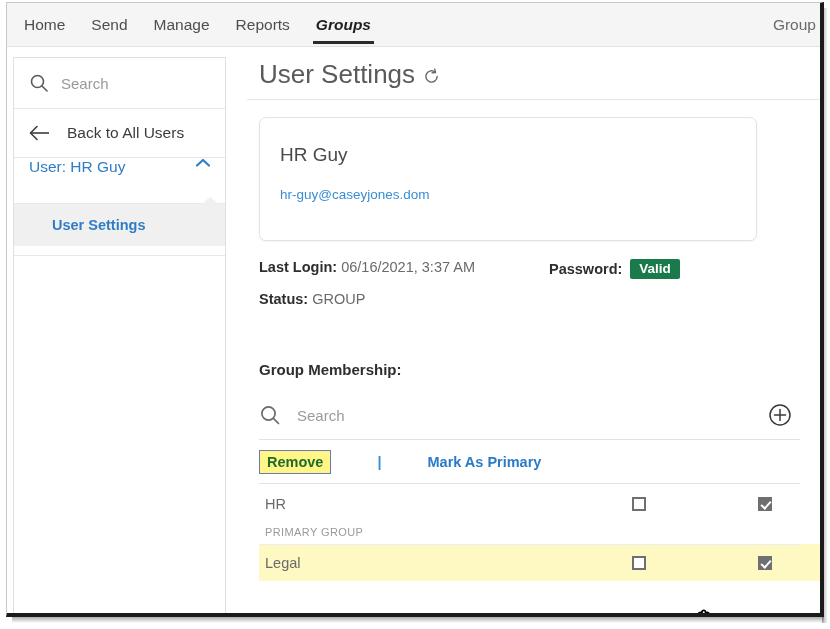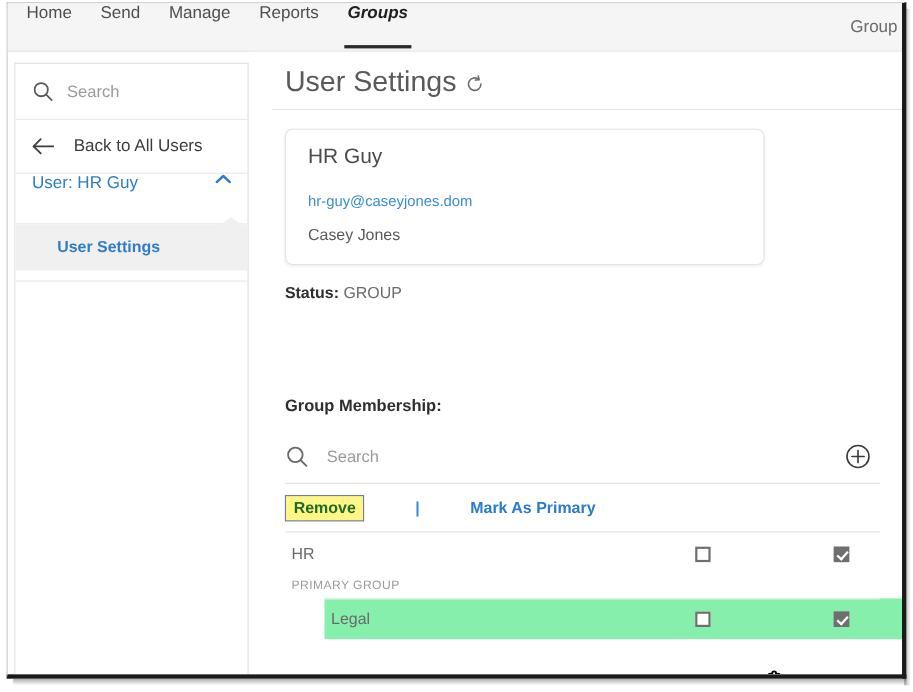--- a/index.html
+++ b/index.html
@@ -49,20 +49,21 @@
     position: absolute;
     left: 4px; top: 0;
     height: 44px;
     display: flex;
     align-items: center;
   }
   .nav-item {
     position: relative;
     height: 44px;
     display: flex;
+    align-items: center;
     padding: 0 13px;
     font-size: 15.5px;
     color: #4e4e4e;
     cursor: pointer;
     white-space: nowrap;
   }
   .nav-item.active {
     color: #1f1f1f;
     font-weight: bold;
     font-style: italic;
@@ -204,26 +205,26 @@
     position: absolute;
     left: 20px; right: 0; top: 52px;
     height: 1px;
     background: #e6e6e6;
   }
 
   
   #user-card {
     position: absolute;
     left: 32px; top: 70px;
-    width: 436px; height: 124px;
+    width: 498px; height: 124px;
     background: #ffffff;
     border: 1px solid #e3e3e3;
     border-radius: 7px;
     box-shadow: 0 1px 2px rgba(0,0,0,0.05);
-    padding: 14px 20px;
+    padding: 26px 20px;
   }
   #card-name {
     font-size: 19px;
     color: #4a4a4a;
   }
   #card-email {
     font-size: 13.5px;
     color: #3a8dd5;
     margin-top: 21px;
     cursor: pointer;
@@ -337,21 +338,21 @@
   }
   .gm-row {
     position: relative;
     display: flex;
     align-items: center;
     height: 37px;
     padding-left: 6px;
     cursor: pointer;
     gap: 16px;
   }
-  .gm-row.selected { background: #86efac; margin-left: 36px; }
+  .gm-row.selected { background: #fef9c3; }
   .gm-name {
     font-size: 14.5px;
     color: #6a6a6a;
     flex: 1;
   }
   .gm-col {
     width: 110px;
     display: flex;
     justify-content: center;
     align-items: center;
@@ -472,24 +473,31 @@
         <svg id="refresh-icon" width="17" height="17" viewBox="0 0 18 18">
           <path d="M15 9 a6 6 0 1 1 -2.1 -4.6" fill="none" stroke="#6a6a6a" stroke-width="1.5" stroke-linecap="round"></path>
           <polyline points="12.4,1.2 13.3,4.8 9.7,5.1" fill="none" stroke="#6a6a6a" stroke-width="1.5" stroke-linecap="round" stroke-linejoin="round"></polyline>
         </svg>
       </div>
       <div id="title-rule"></div>
 
       <div id="user-card">
         <div id="card-name">HR Guy</div>
         <div id="card-email">hr-guy@caseyjones.dom</div>
-        <div id="card-org">Casey Jones</div>
       </div>
 
       <div id="info-block">
+        <div class="info-line">
+          <b>Last Login:</b>
+          <span>06/16/2021, 3:37 AM</span>
+          <span id="password-group">
+            <b>Password:</b>
+            <span id="password-badge">Valid</span>
+          </span>
+        </div>
         <div class="info-line">
           <b>Status:</b>
           <span>GROUP</span>
         </div>
       </div>
 
       <div id="gm-title">Group Membership:</div>
 
       <div id="gm-search-row">
         <svg width="22" height="22" viewBox="0 0 22 22">

